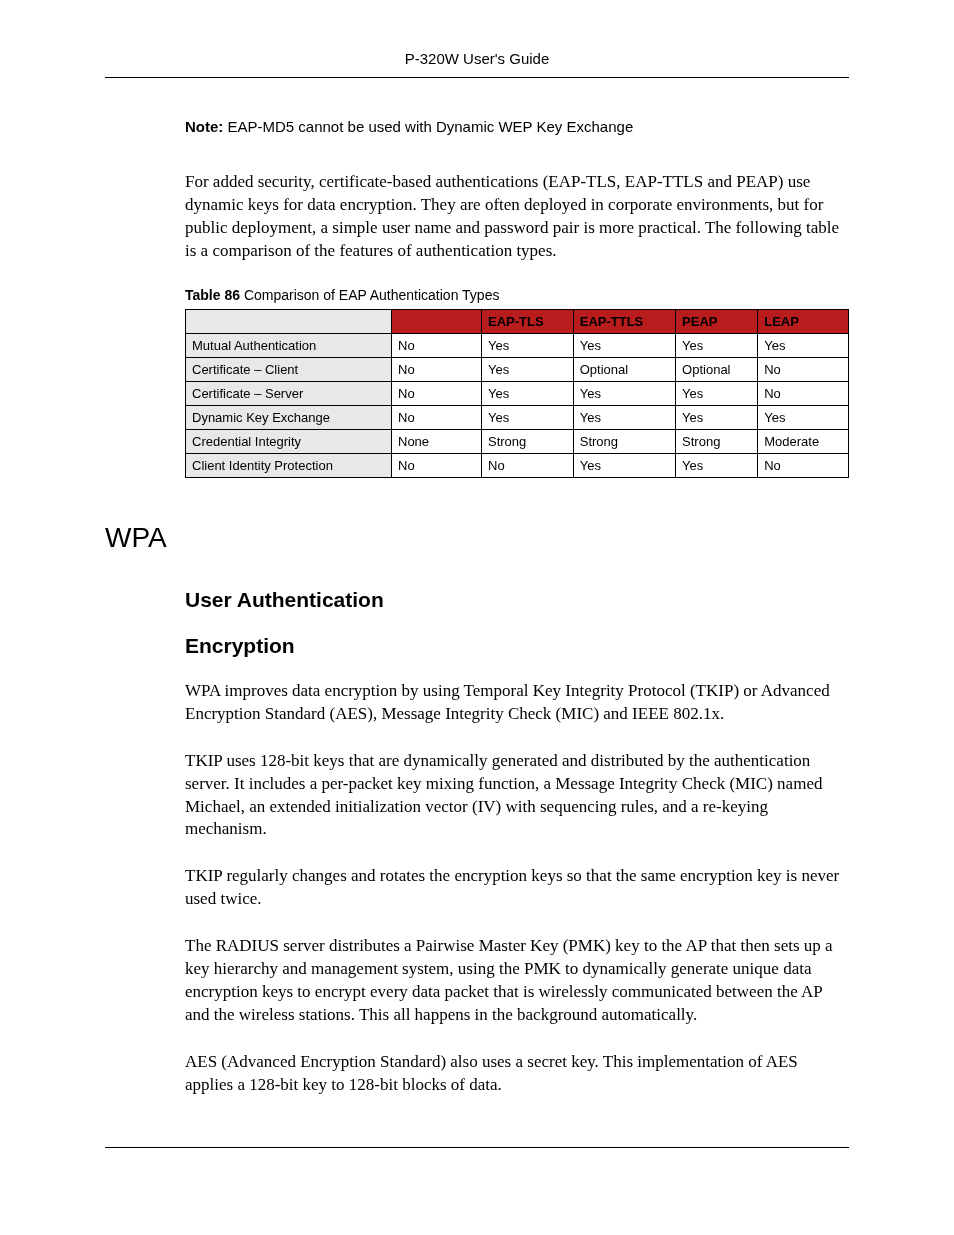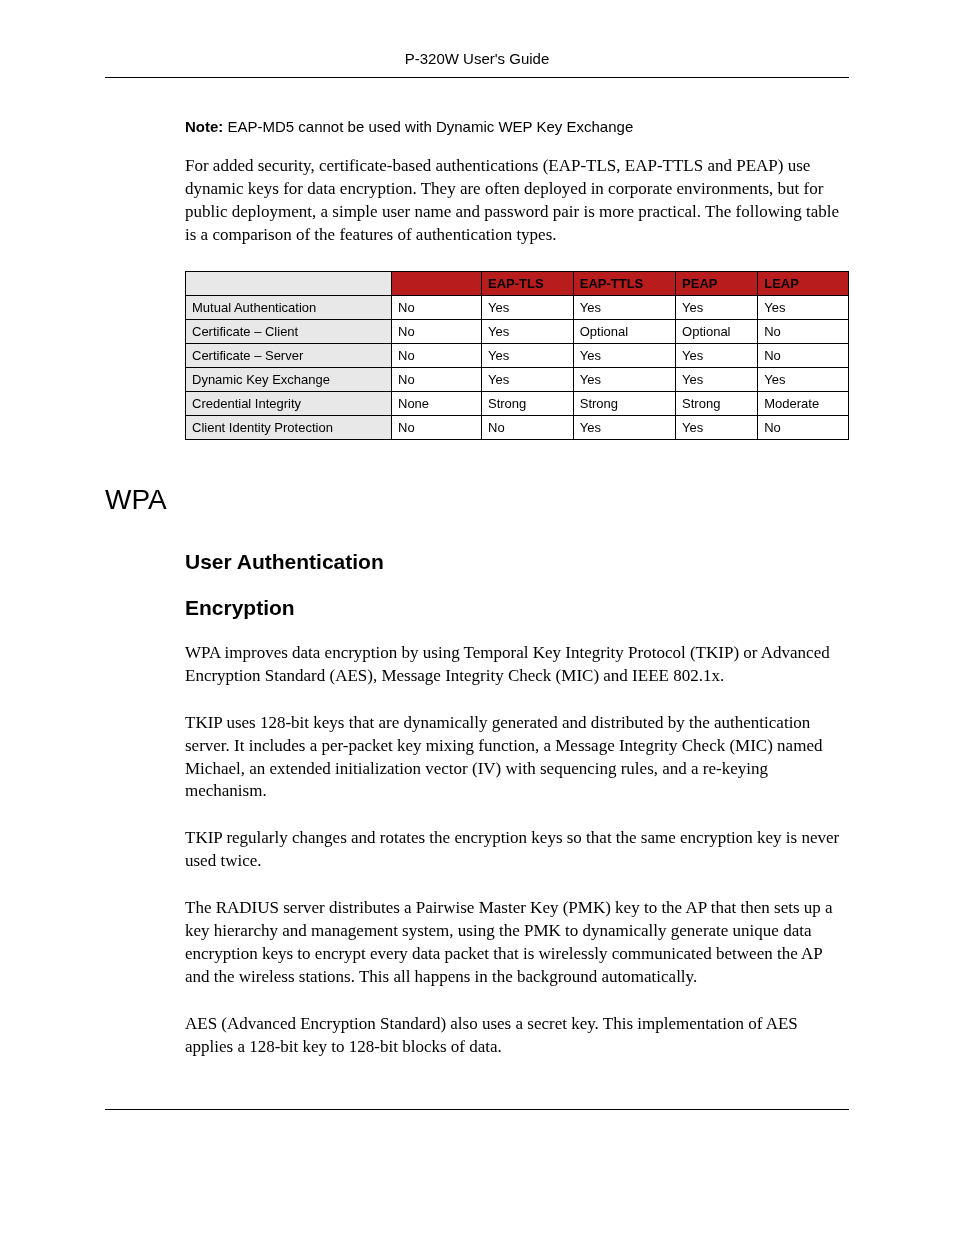--- a/index.html
+++ b/index.html
@@ -18,21 +18,21 @@
       font-family: Arial, Helvetica, sans-serif;
       font-size: 15px;
       padding-bottom: 10px;
       border-bottom: 1.5px solid #000;
       margin-bottom: 40px;
     }
     .note-line {
       font-family: Arial, Helvetica, sans-serif;
       font-size: 15px;
       margin-left: 80px;
-      margin-bottom: 20px;
+      margin-bottom: 36px;
     }
     .note-bold { font-weight: bold; }
     .body-para {
       font-family: 'Times New Roman', Times, serif;
       font-size: 17px;
       line-height: 1.35;
       margin-left: 80px;
       margin-bottom: 24px;
     }
     .table-caption {
@@ -95,20 +95,23 @@
 <div class="page">
 
   <div class="header-line">P-320W User's Guide</div>
 
   <p class="note-line">
     <span class="note-bold">Note:</span><span> EAP-MD5 cannot be used with Dynamic WEP Key Exchange</span>
   </p>
 
   <p class="body-para">For added security, certificate-based authentications (EAP-TLS, EAP-TTLS and PEAP) use dynamic keys for data encryption. They are often deployed in corporate environments, but for public deployment, a simple user name and password pair is more practical. The following table is a comparison of the features of authentication types.</p>
 
+  <p class="table-caption">
+    <span class="tbl-num">Table 86</span><span>   Comparison of EAP Authentication Types</span>
+  </p>
 
   <table class="eap">
     <thead>
       <tr>
         <th class="first-col"></th>
         <th class="col2"></th>
         <th>EAP-TLS</th>
         <th>EAP-TTLS</th>
         <th>PEAP</th>
         <th>LEAP</th>

